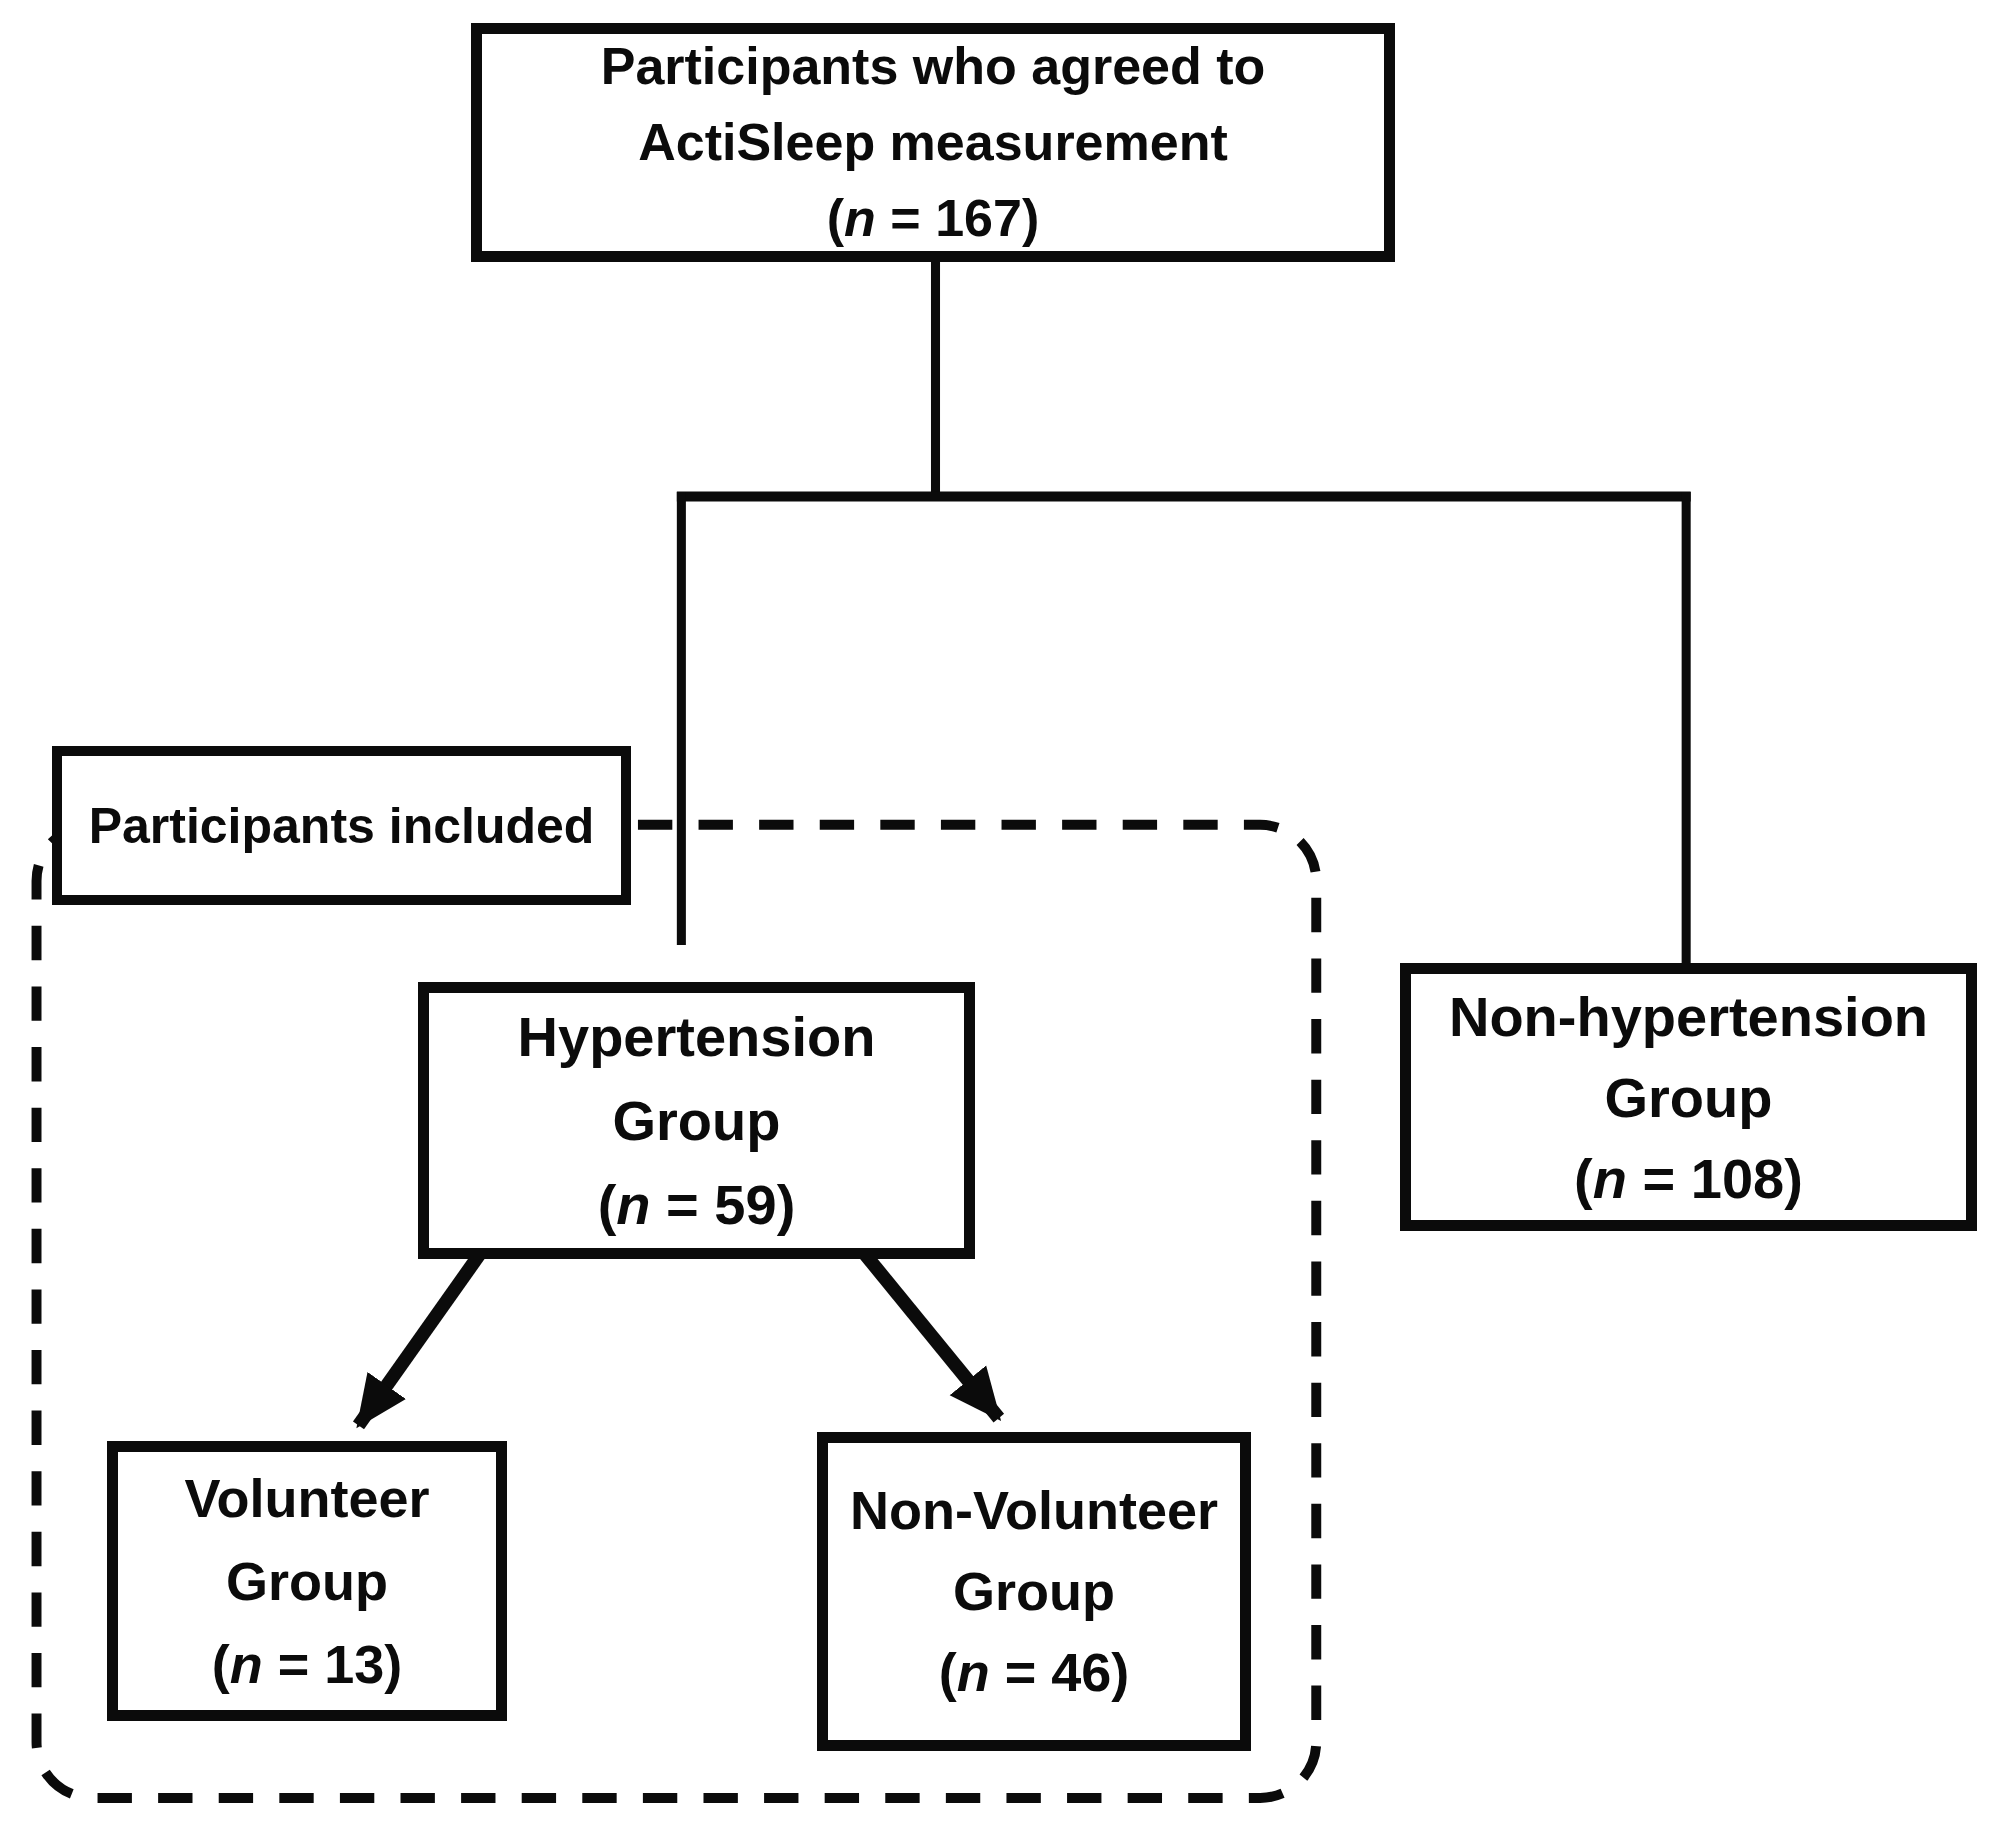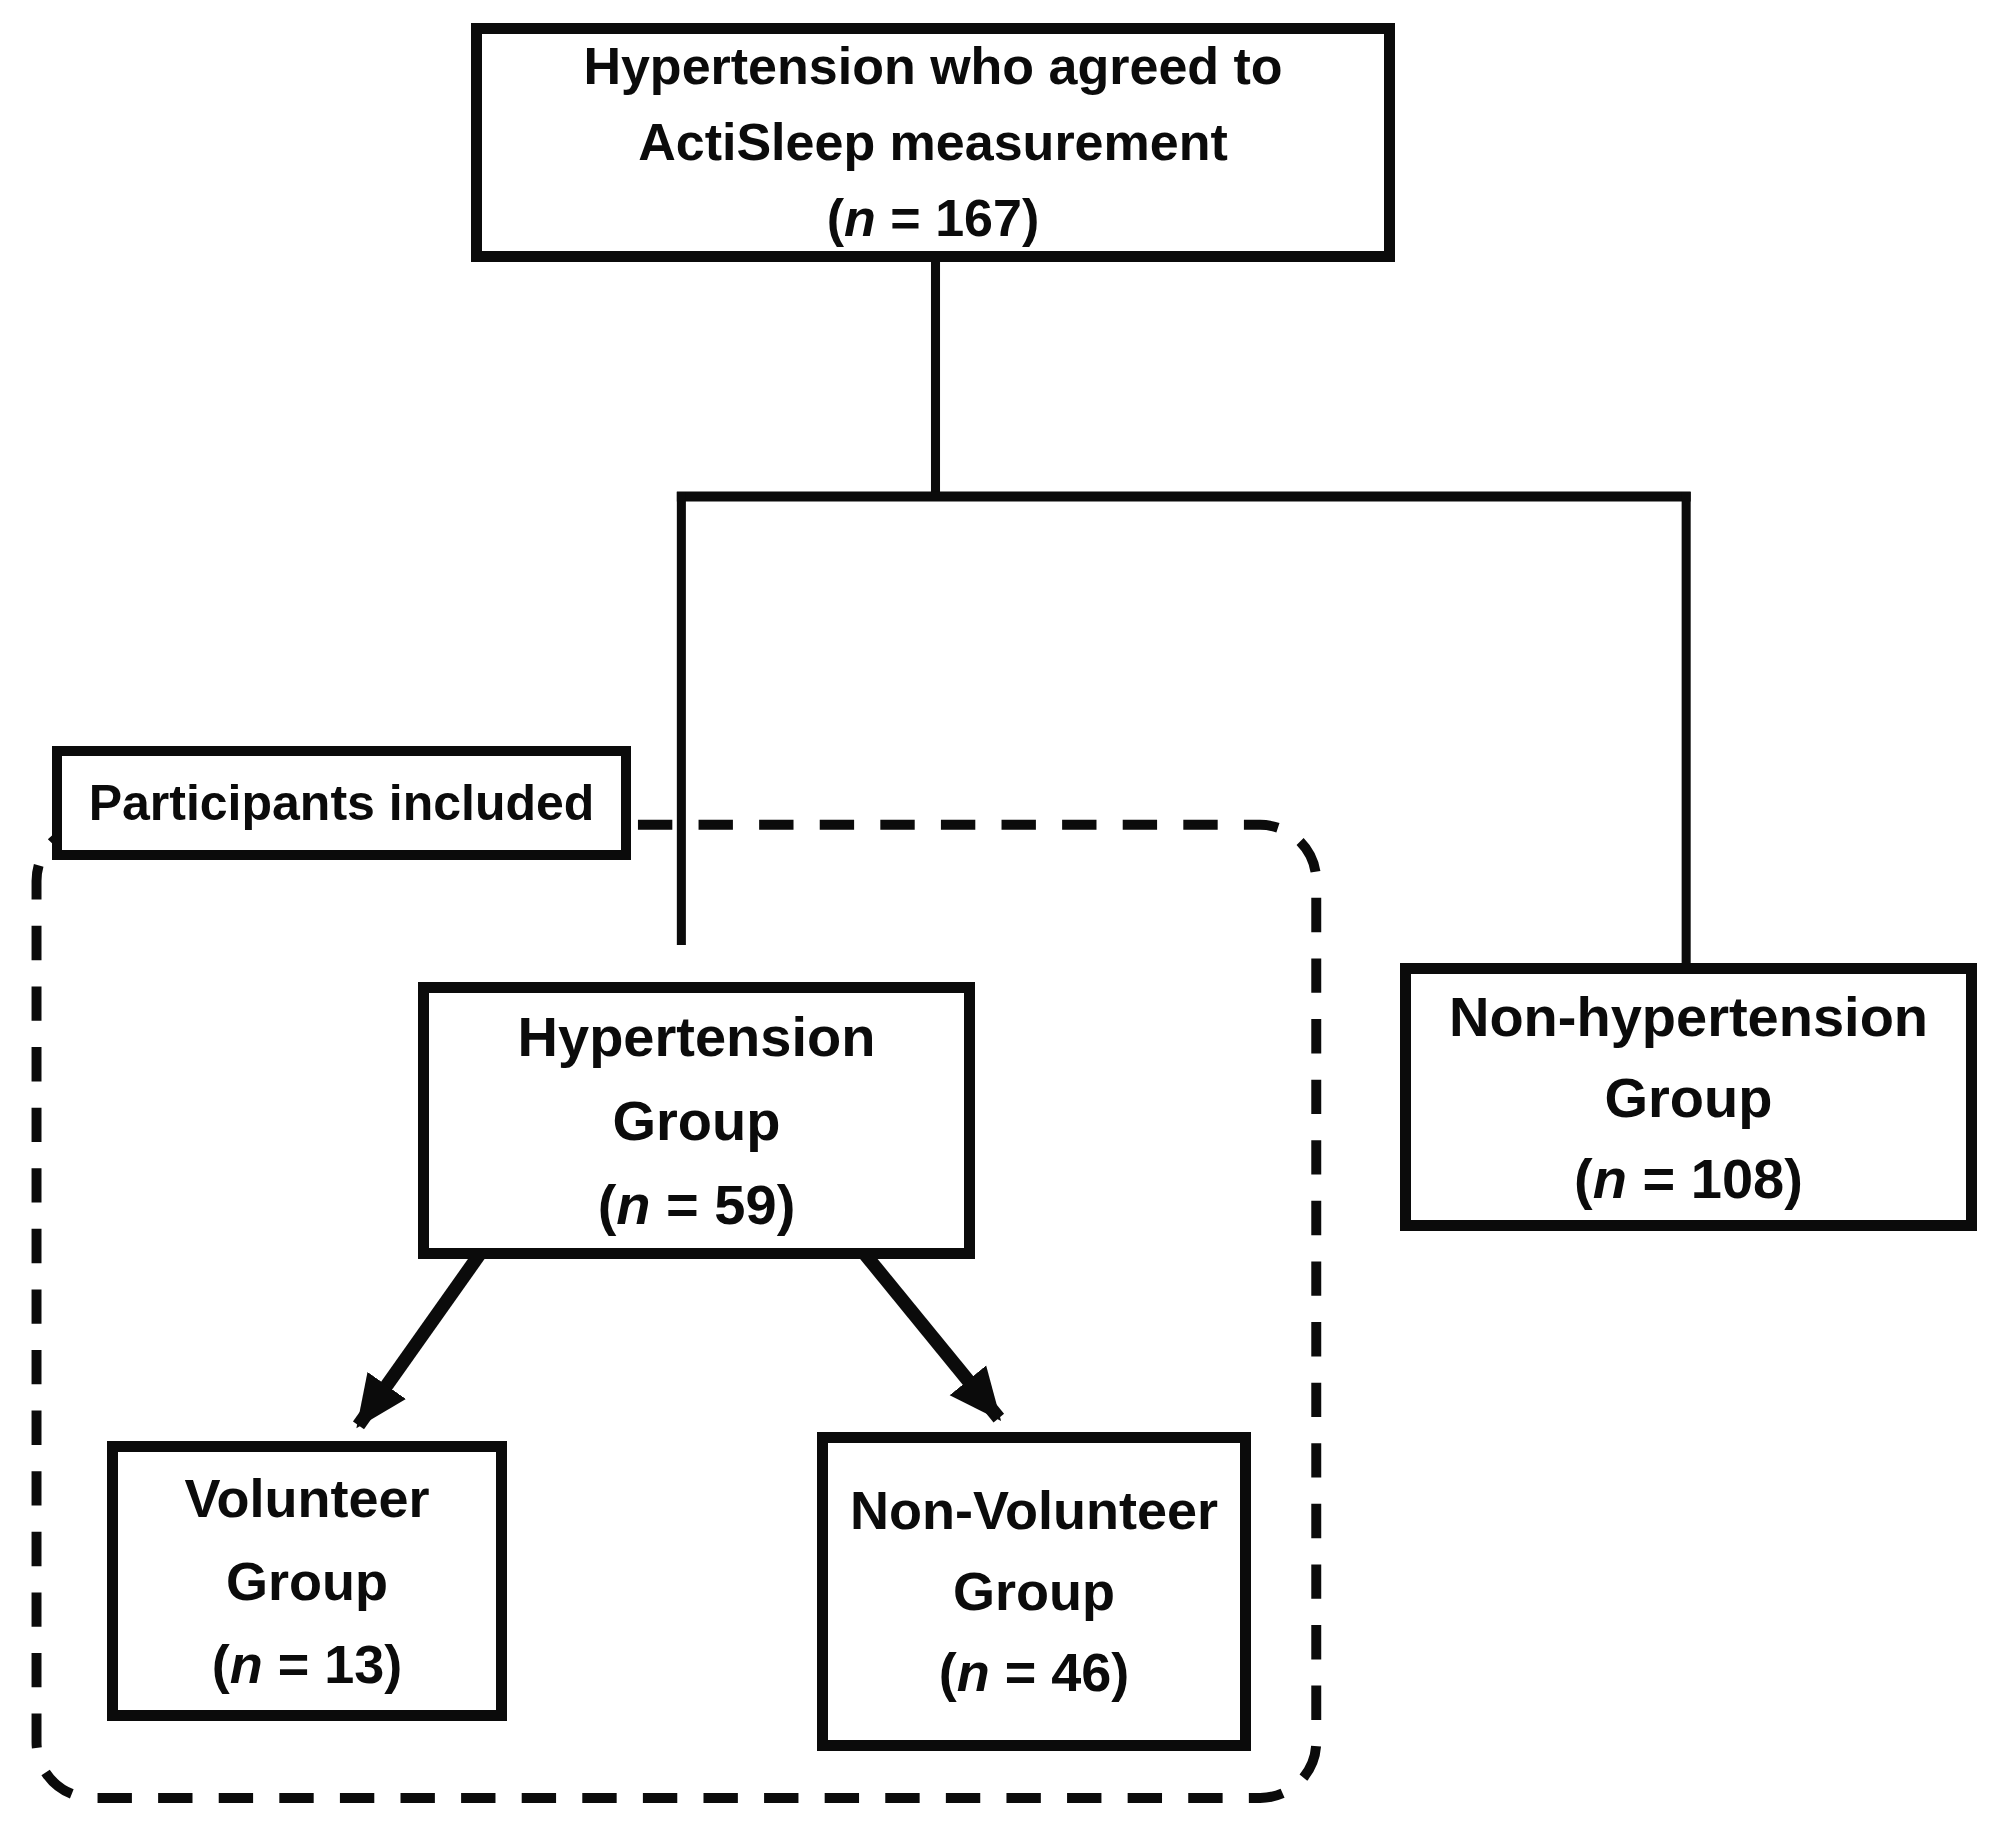--- a/index.html
+++ b/index.html
@@ -40,21 +40,21 @@
   }
   .it { font-style: italic; }
 
   .top-box {
     left: 471px; top: 22.6px;
     width: 924px; height: 239px;
     font-size: 52px; line-height: 76px;
   }
   .label-box {
     left: 52px; top: 746px;
-    width: 579px; height: 114px;
+    width: 579px; height: 159px;
     border-width: 10px;
     font-size: 50px; line-height: 70px;
   }
   .hyp-box {
     left: 418px; top: 982px;
     width: 557px; height: 277px;
     font-size: 56px; line-height: 84px;
   }
   .nonhyp-box {
     left: 1400px; top: 963px;
@@ -89,21 +89,21 @@
     <line x1="1034" y1="289" x2="1034" y2="554" stroke="#0b0b0b" stroke-width="10"></line>
     <line x1="748" y1="549" x2="1869" y2="549" stroke="#0b0b0b" stroke-width="11"></line>
     <line x1="753" y1="544" x2="753" y2="1045" stroke="#0b0b0b" stroke-width="10"></line>
     <line x1="1864" y1="544" x2="1864" y2="1070" stroke="#0b0b0b" stroke-width="10"></line>
 
     <line x1="556" y1="1350" x2="396" y2="1576" stroke="#0b0b0b" stroke-width="15" marker-end="url(#ah)"></line>
     <line x1="926" y1="1350" x2="1104" y2="1568" stroke="#0b0b0b" stroke-width="15" marker-end="url(#ah)"></line>
   </svg>
 
   <div class="box top-box">
-    <div class="bl">Hypertension who agreed to</div>
+    <div class="bl">Participants who agreed to</div>
     <div class="bl">ActiSleep measurement</div>
     <div class="bl"><span>(</span><span class="it">n</span><span> = 167)</span></div>
   </div>
 
   <div class="box label-box">
     <div class="bl">Participants included</div>
   </div>
 
   <div class="box hyp-box">
     <div class="bl">Hypertension</div>

